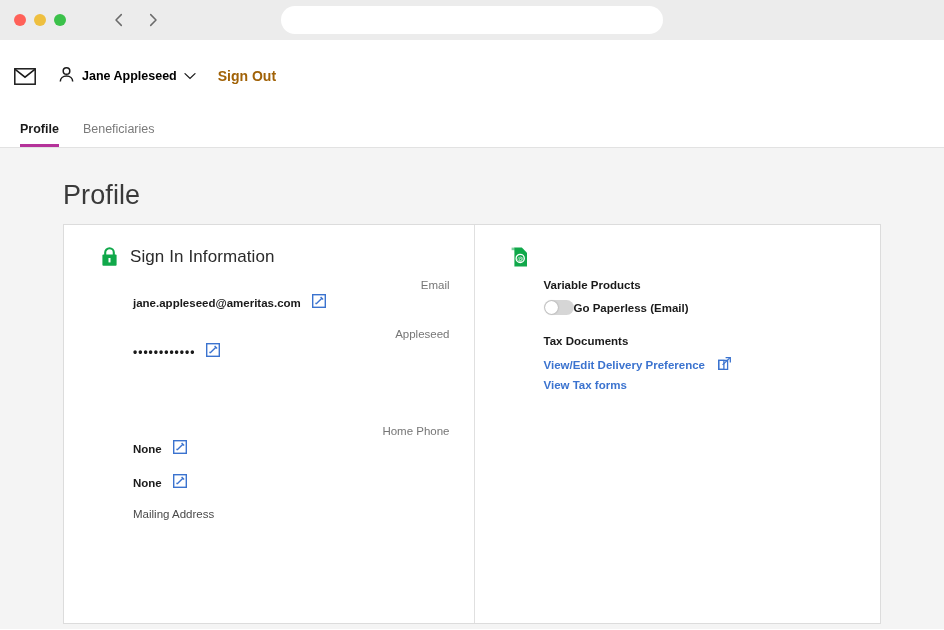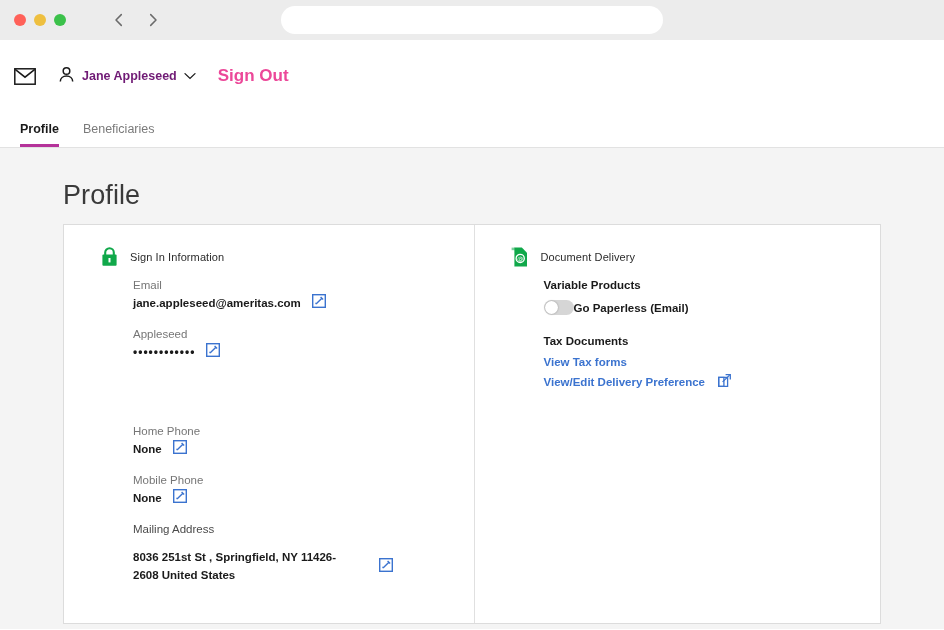--- a/index.html
+++ b/index.html
@@ -64,25 +64,25 @@
     flex: 0 0 auto;
   }
   .brand-text { line-height: 1.18; }
   .brand-name { font-size: 13px; color: #111; font-weight: 400; }
   .brand-sub { font-size: 17px; color: #111; font-weight: 700; letter-spacing: -0.2px; }
 
   .header-right { display: flex; align-items: center; gap: 22px; }
   .mail-icon-btn { display: flex; align-items: center; color: #1a1a1a; }
   .user-menu {
     display: flex; align-items: center; gap: 7px;
-    font-size: 12.5px; font-weight: 600; color: #701a75;
+    font-size: 12.5px; font-weight: 600; color: #000000;
   }
   .user-name { font-size: 12.5px; font-weight: 600; }
   .signout-link {
-    font-size: 17px; font-weight: 700; color: #ec4899;
+    font-size: 14px; font-weight: 700; color: #a16207;
     text-decoration: none;
     text-align: right;
   }
 
   
   .tabbar {
     height: 36px;
     background: #ffffff;
     border-bottom: 1px solid #e2e2e2;
     display: flex;
@@ -136,28 +136,29 @@
   .col-right { width: 407px; padding-left: 36px; padding-right: 24px; border-left: 1px solid #e0e0e0; }
 
   
   .section { margin-bottom: 4px; }
   .section-head {
     display: flex; align-items: center; gap: 11px;
     margin-bottom: 12px;
   }
   .section-icon { width: 19px; height: 20px; flex: 0 0 auto; display: block; }
   .section-title {
-    font-size: 11px; font-weight: 400; color: #2b2b2b;
+    font-size: 17px; font-weight: 400; color: #2b2b2b;
     letter-spacing: 0.1px;
   }
 
   .field { padding-left: 33px; margin-bottom: 16px; }
   .field-label {
     font-size: 11.5px; color: #767676; font-weight: 400;
     margin-bottom: 3px;
+    text-align: right;
   }
   .field-value-row { display: flex; align-items: center; gap: 11px; }
   .field-value {
     font-size: 11.5px; color: #1a1a1a; font-weight: 700;
   }
   .field-value.dots { letter-spacing: 1px; font-size: 12px; }
   .field-value.addr { max-width: 228px; line-height: 1.55; }
 
   .edit-icon { flex: 0 0 auto; display: block; cursor: pointer; }
 
@@ -316,91 +317,79 @@
               <svg width="14" height="14" viewBox="0 0 14 14">
                 <rect x="0.7" y="0.7" width="12.6" height="12.6" fill="none" stroke="#3b73cf" stroke-width="1.4"></rect>
                 <path d="M4 10.1 9.9 4.2M8.6 2.9l2.5 2.5" fill="none" stroke="#3b73cf" stroke-width="1.4"></path>
                 <path d="M3.6 10.5 3.3 8.3l1.1 1.1z" fill="#3b73cf"></path>
               </svg>
             </span>
           </div>
         </div>
 
         <div class="field">
-          <div class="field-label">Mobile Phone</div>
           <div class="field-value-row">
             <span class="field-value">None</span>
             <span class="edit-icon">
               <svg width="14" height="14" viewBox="0 0 14 14">
                 <rect x="0.7" y="0.7" width="12.6" height="12.6" fill="none" stroke="#3b73cf" stroke-width="1.4"></rect>
                 <path d="M4 10.1 9.9 4.2M8.6 2.9l2.5 2.5" fill="none" stroke="#3b73cf" stroke-width="1.4"></path>
                 <path d="M3.6 10.5 3.3 8.3l1.1 1.1z" fill="#3b73cf"></path>
               </svg>
             </span>
           </div>
         </div>
 
         <div class="mailing-block">
           <div class="mailing-head">Mailing Address</div>
-          <div class="mailing-row">
-            <span class="field-value addr">8036 251st St , Springfield, NY 11426-2608 United States</span>
-            <span class="edit-icon">
-              <svg width="14" height="14" viewBox="0 0 14 14">
-                <rect x="0.7" y="0.7" width="12.6" height="12.6" fill="none" stroke="#3b73cf" stroke-width="1.4"></rect>
-                <path d="M4 10.1 9.9 4.2M8.6 2.9l2.5 2.5" fill="none" stroke="#3b73cf" stroke-width="1.4"></path>
-                <path d="M3.6 10.5 3.3 8.3l1.1 1.1z" fill="#3b73cf"></path>
-              </svg>
-            </span>
-          </div>
 
         </div>
       </div>
     </div>
 
     <div class="col col-right">
 
       <div class="section">
         <div class="section-head">
           <span class="section-icon">
             <svg width="17" height="20" viewBox="0 0 17 20">
               <path d="M3.4 0.6h7.4l5.2 5.1v13.7H3.4z" fill="#10a84a"></path>
               <path d="M0.6 0.6h3.2v2.6H0.6z" fill="#10a84a" opacity="0.55"></path>
               <circle cx="9.2" cy="11.4" r="4.1" fill="none" stroke="#ffffff" stroke-width="1.3"></circle>
               <text x="9.2" y="14" font-family="DejaVu Sans, sans-serif" font-size="6" fill="#ffffff" text-anchor="middle">@</text>
             </svg>
           </span>
-          <span class="section-title">Document Delivery</span>
         </div>
 
         <div class="sub-label">Variable Products</div>
 
         <div class="toggle-row">
           <span class="toggle">
               <span class="knob"></span>
             </span>
           <span class="toggle-label">Go Paperless (Email)</span>
         </div>
 
         <div class="sub-label">Tax Documents</div>
-
-        <div class="link-row">
-          <a class="link" href="#">View Tax forms</a>
-        </div>
 
         <div class="link-row">
           <a class="link" href="#">View/Edit Delivery Preference</a>
           <span>
             <svg width="13" height="13" viewBox="0 0 13 13">
               <path d="M0.7 3.4h5.2v8.9H0.7z" fill="none" stroke="#3b73cf" stroke-width="1.3"></path>
               <path d="M0.7 3.4h8.9v8.9H0.7z" fill="none" stroke="#3b73cf" stroke-width="1.3"></path>
               <path d="M4.6 7.9 11.6 1.1" fill="none" stroke="#3b73cf" stroke-width="1.3"></path>
               <path d="M7.6 0.7h4.7v4.7" fill="none" stroke="#3b73cf" stroke-width="1.3"></path>
             </svg>
           </span>
         </div>
+
+        <div class="link-row">
+          <a class="link" href="#">View Tax forms</a>
+        </div>
       </div>
 
       <div class="spacer-lg"></div>
       <div class="spacer-md"></div>
 
       <div class="section">
       </div>
     </div>
   </div>
 </div>

